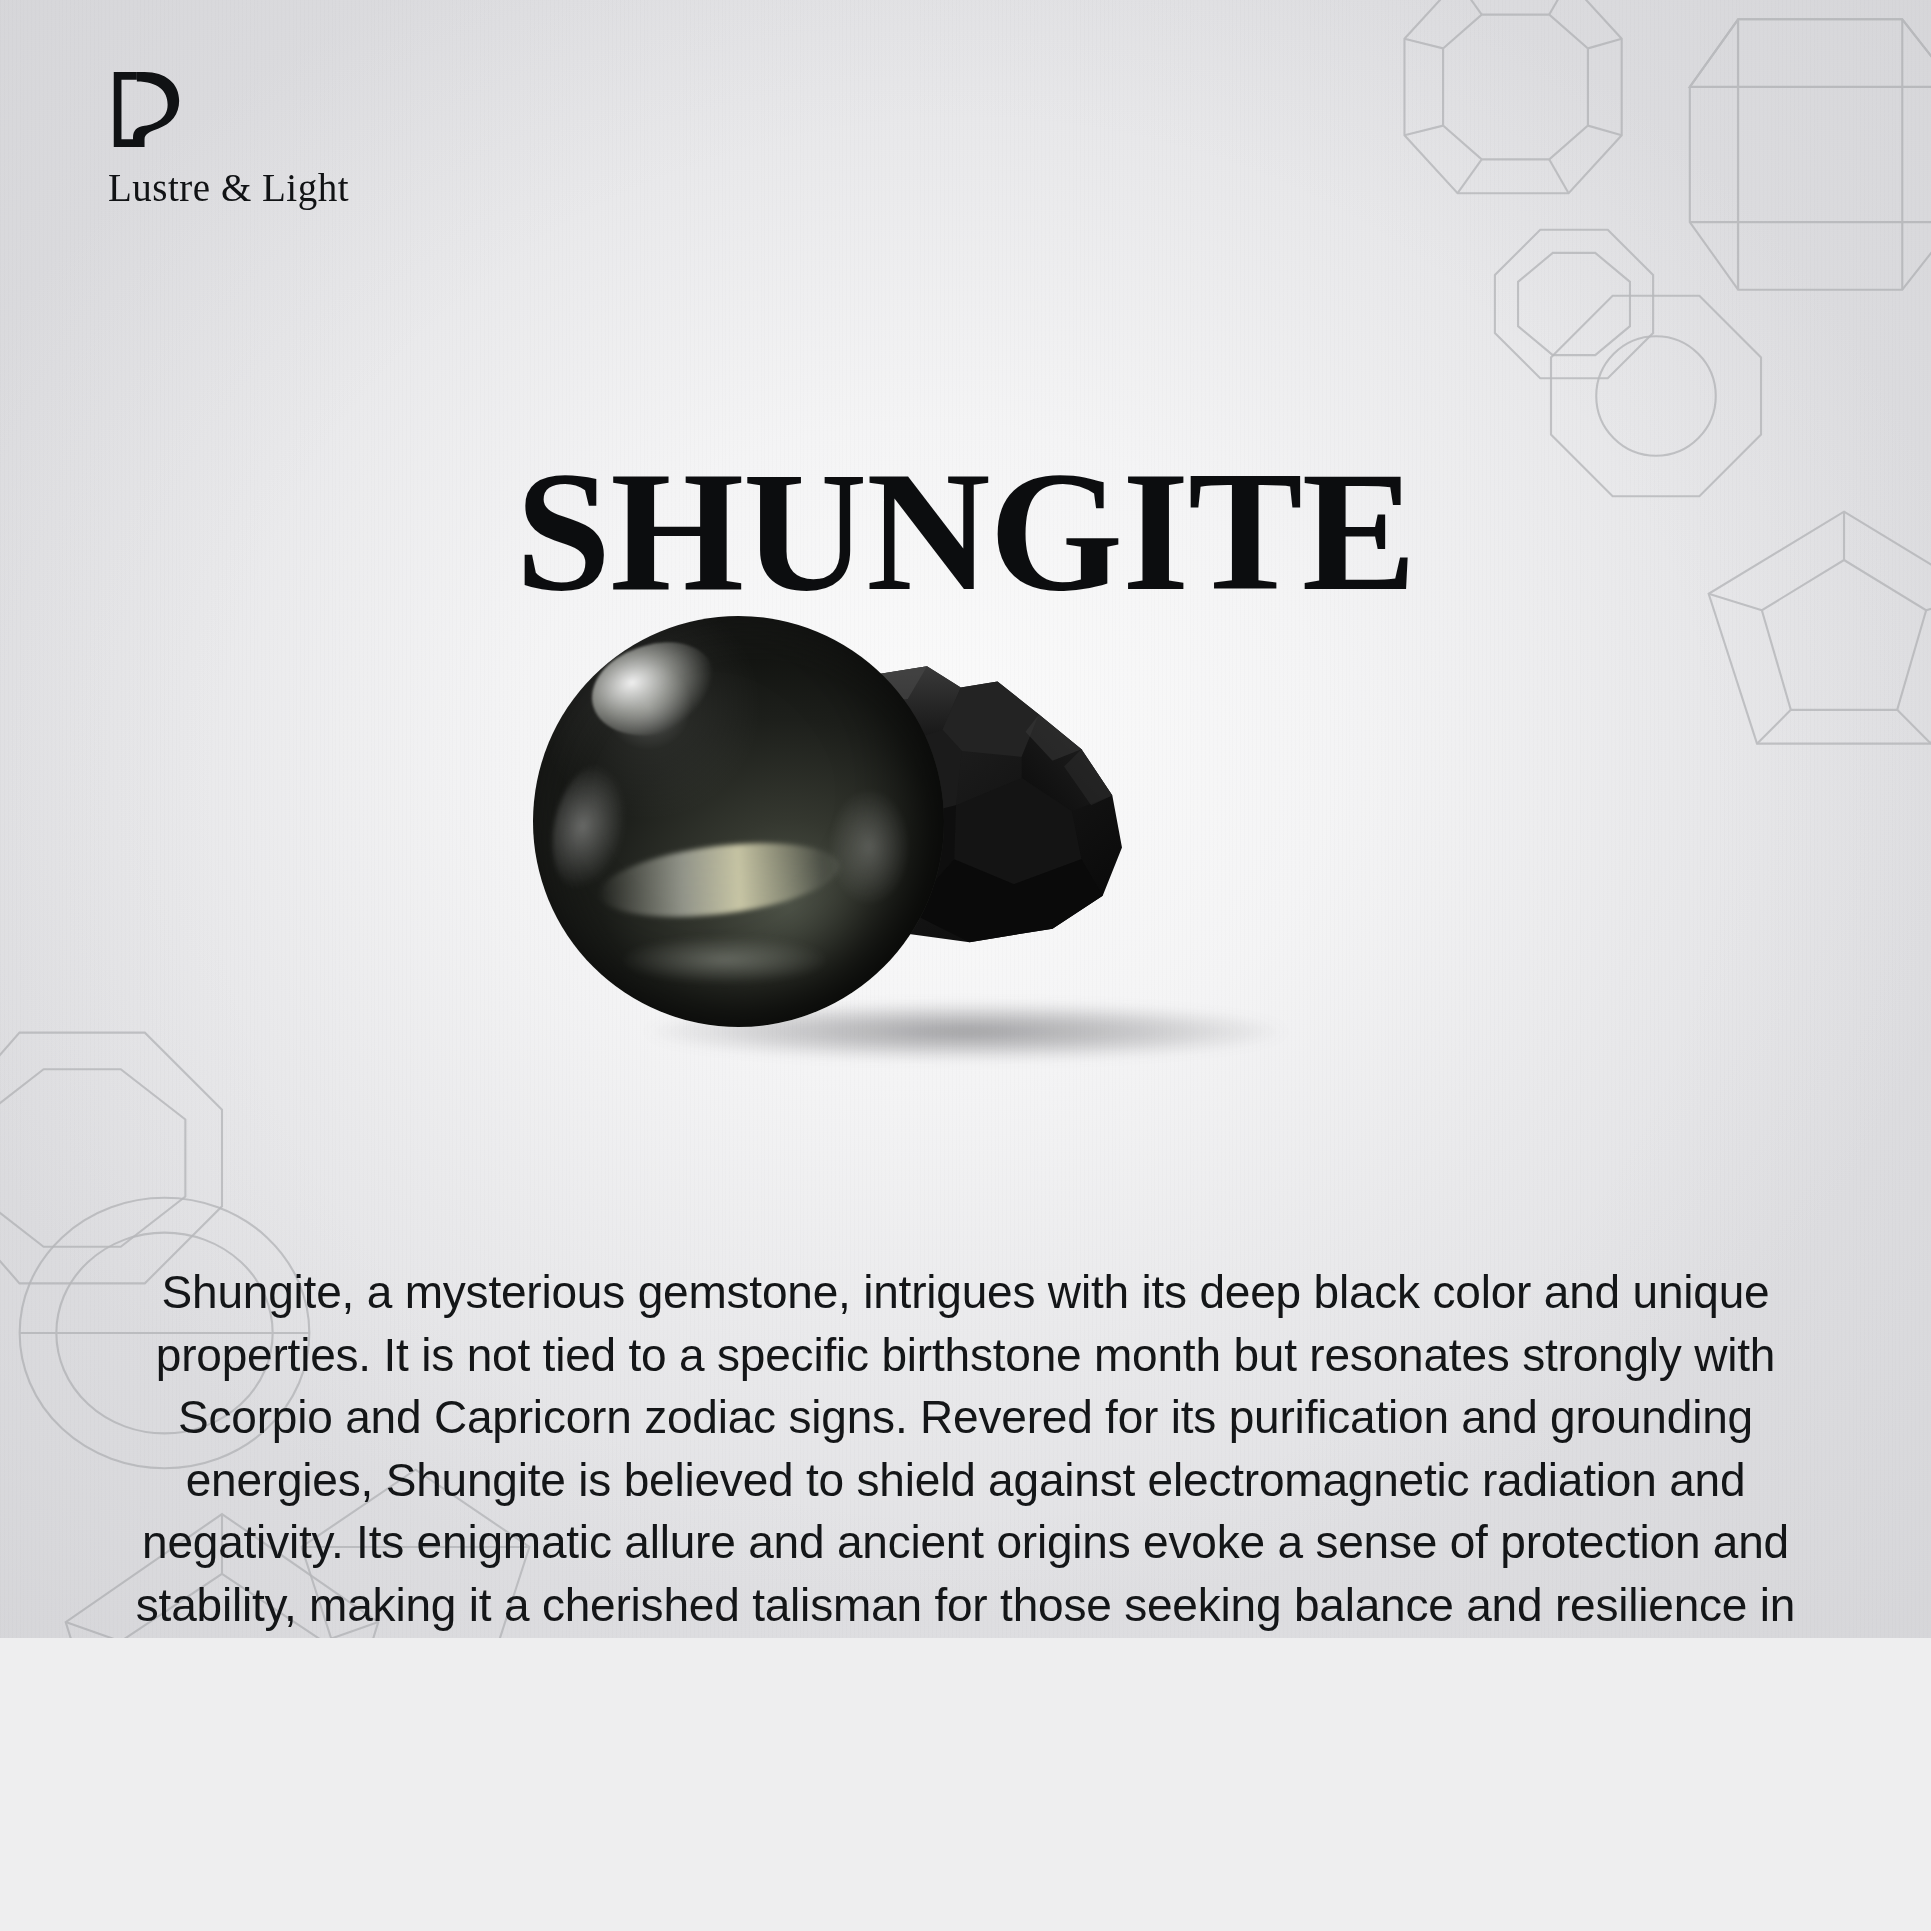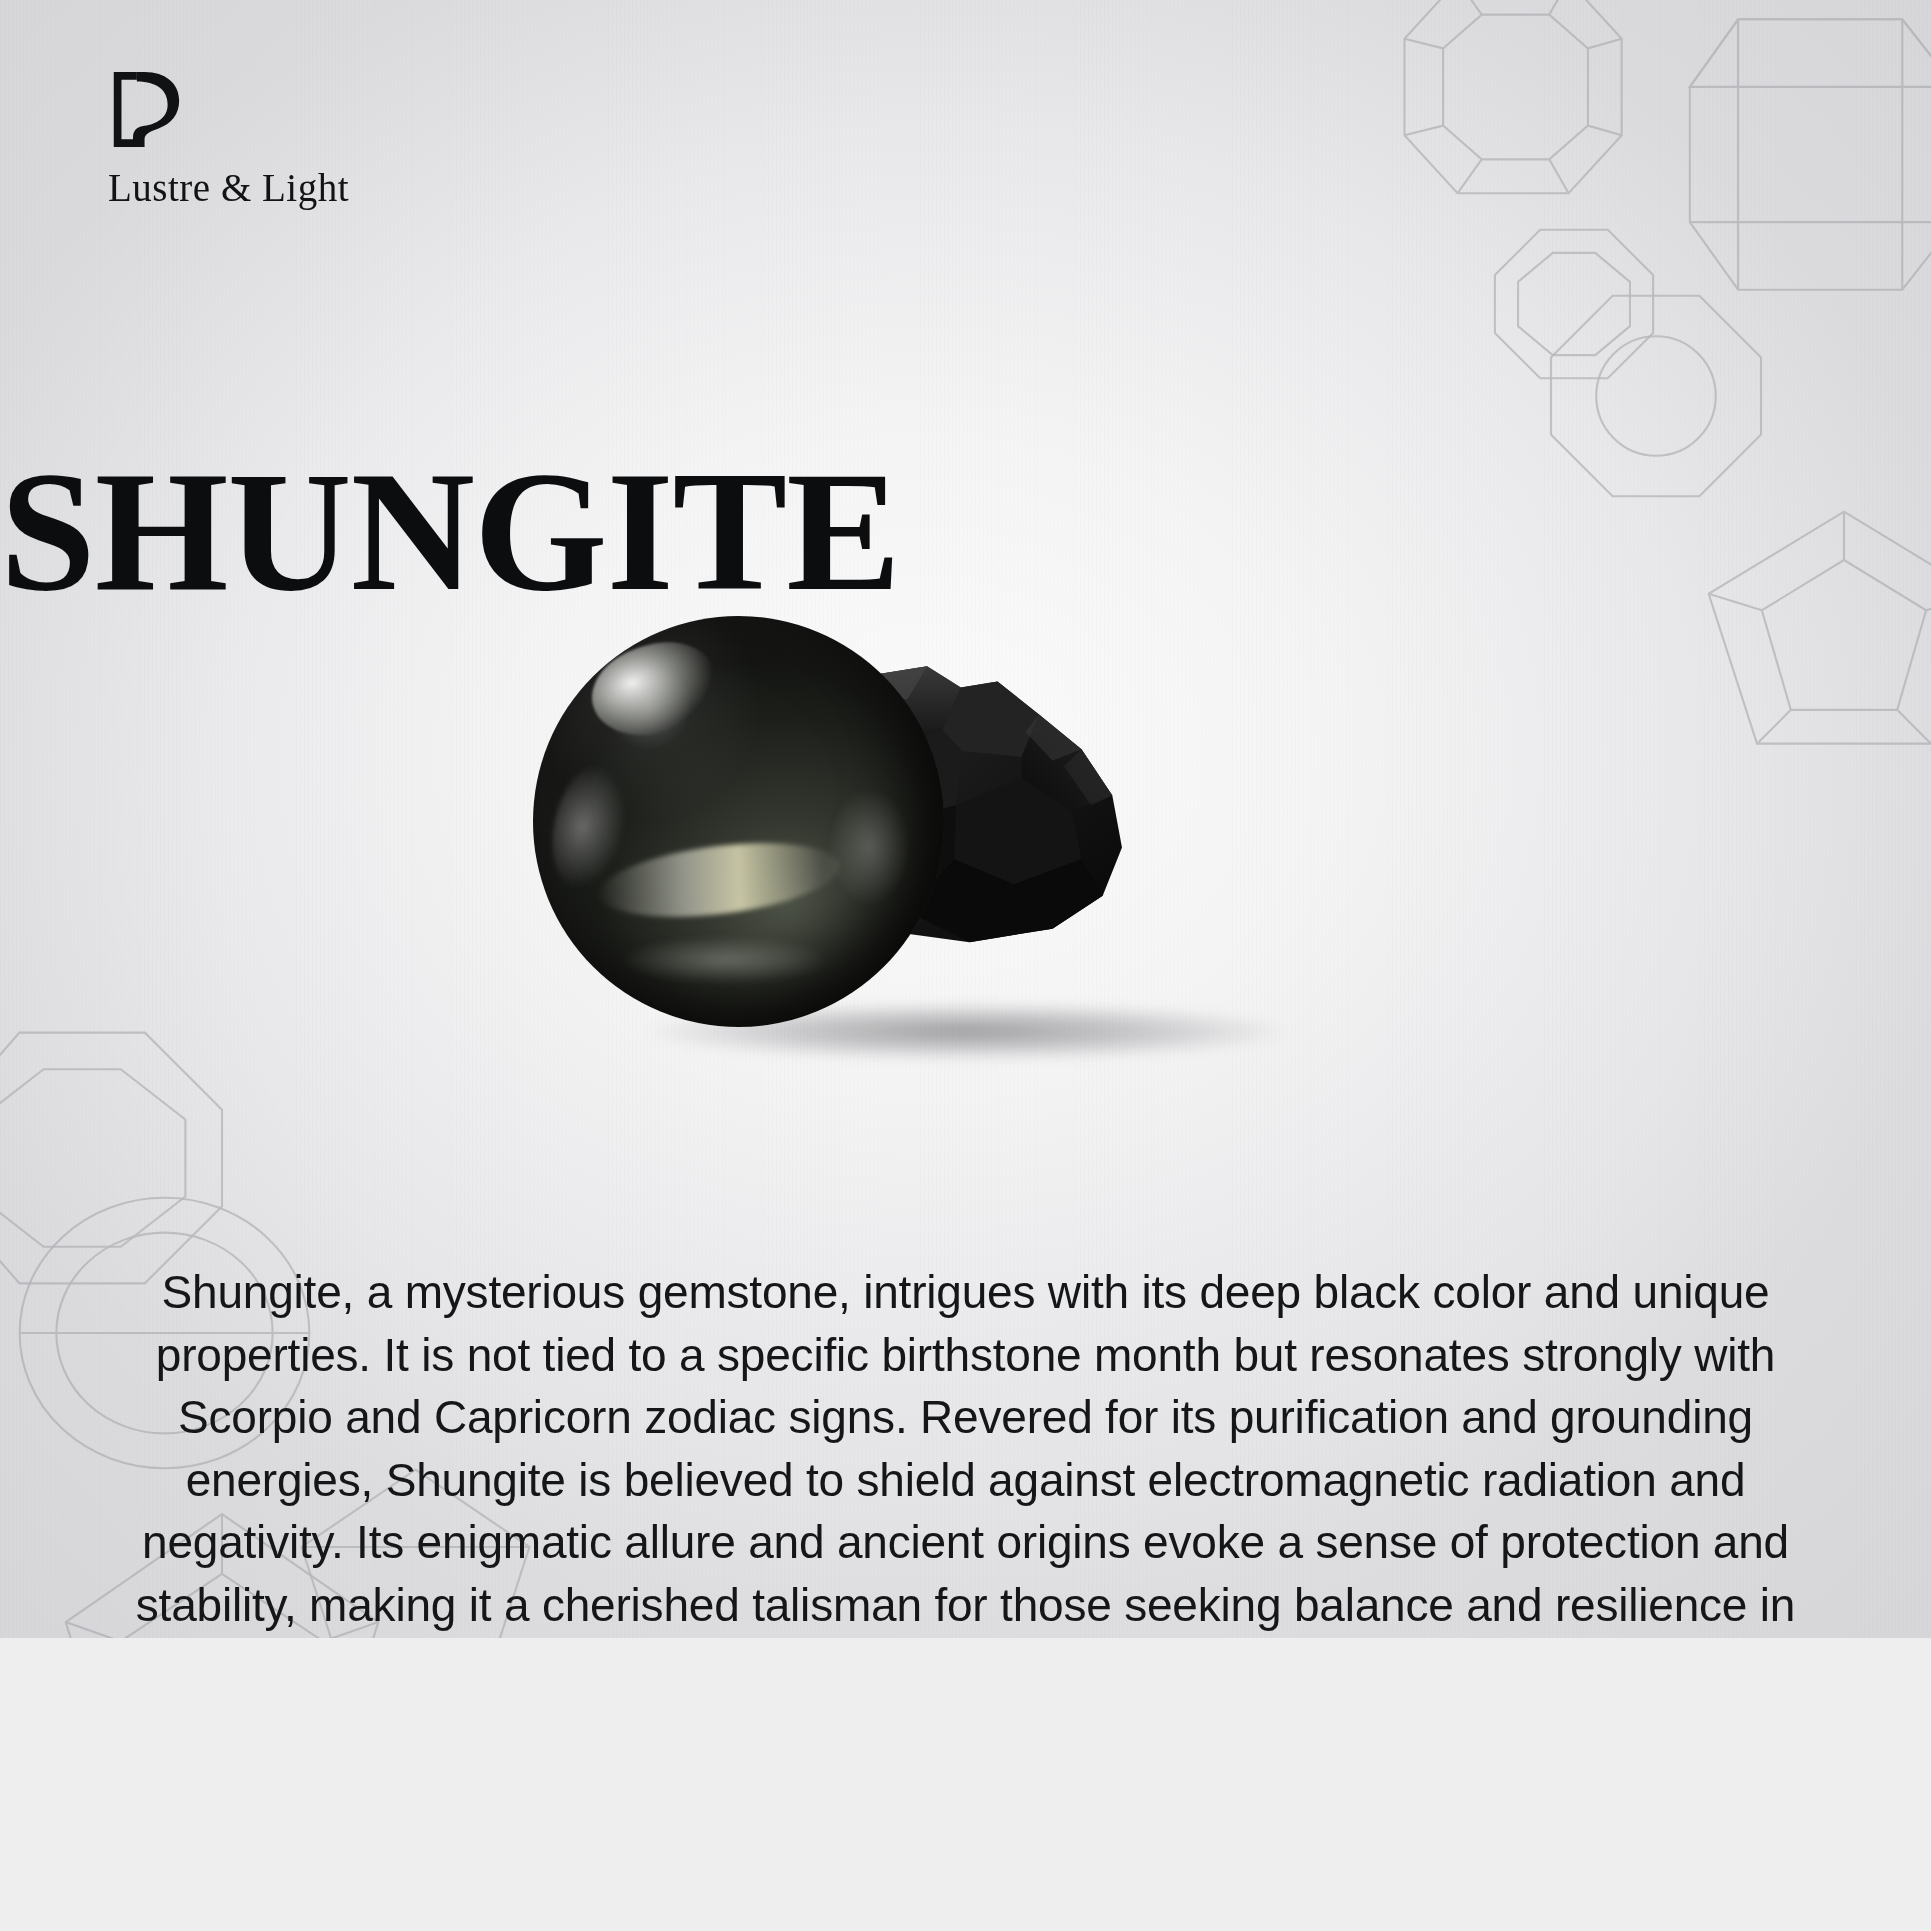--- a/index.html
+++ b/index.html
@@ -87,21 +87,21 @@
     color: #111315;
     white-space: nowrap;
   }
 
   
   .title {
     position: absolute;
     top: 330px;
     left: 0;
     width: 1931px;
-    text-align: left;
+    text-align: center;
     font-family: "Liberation Serif", serif;
     font-weight: 700;
     font-size: 172px;
     letter-spacing: -1px;
     color: #0c0d0f;
     line-height: 1;
   }
 
   
   .gem-stage {

